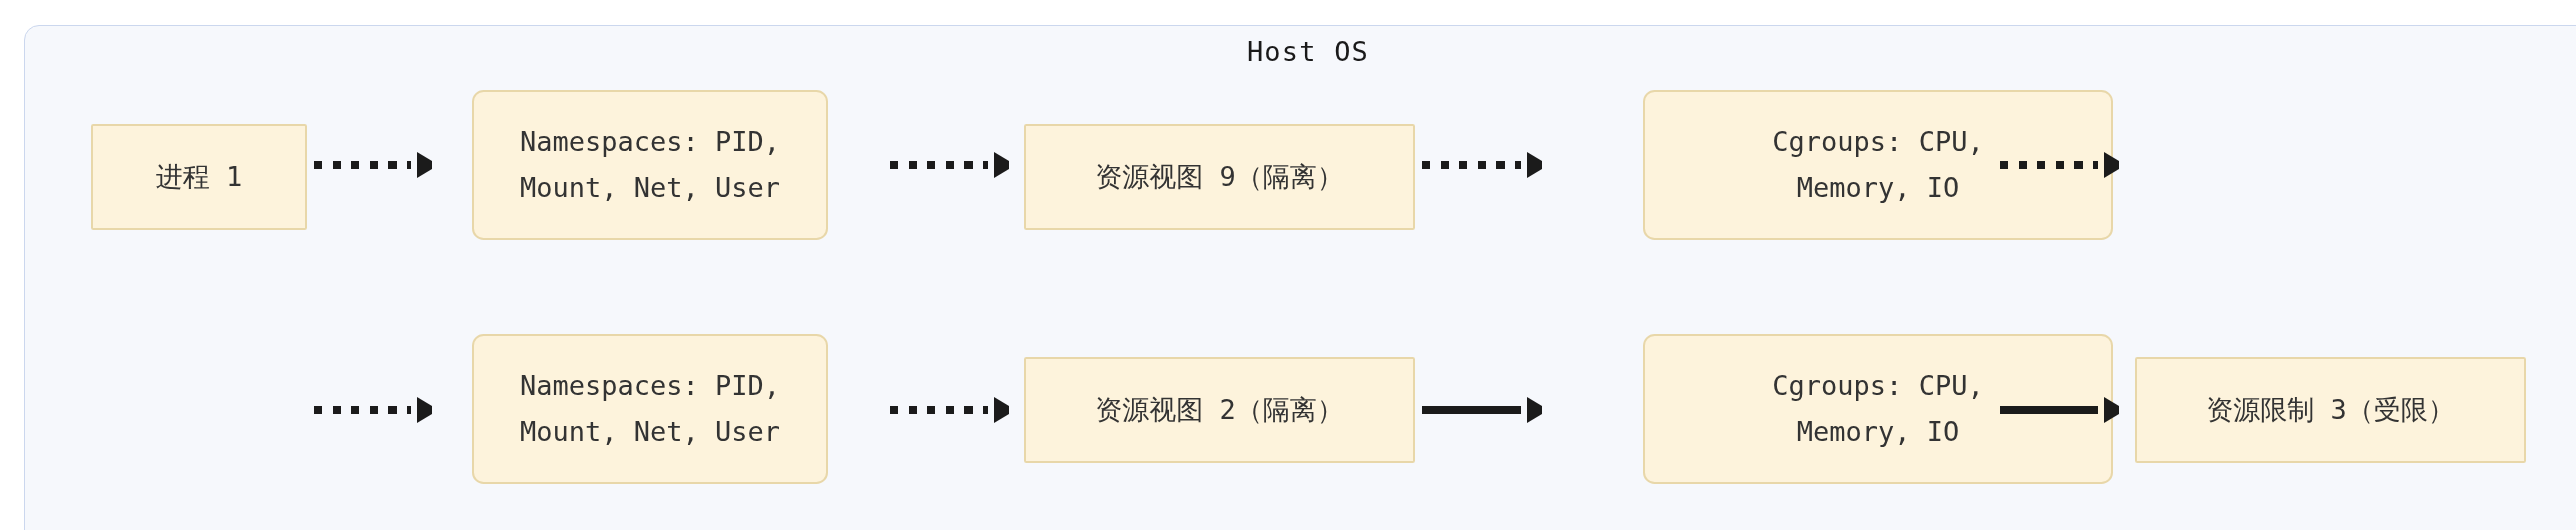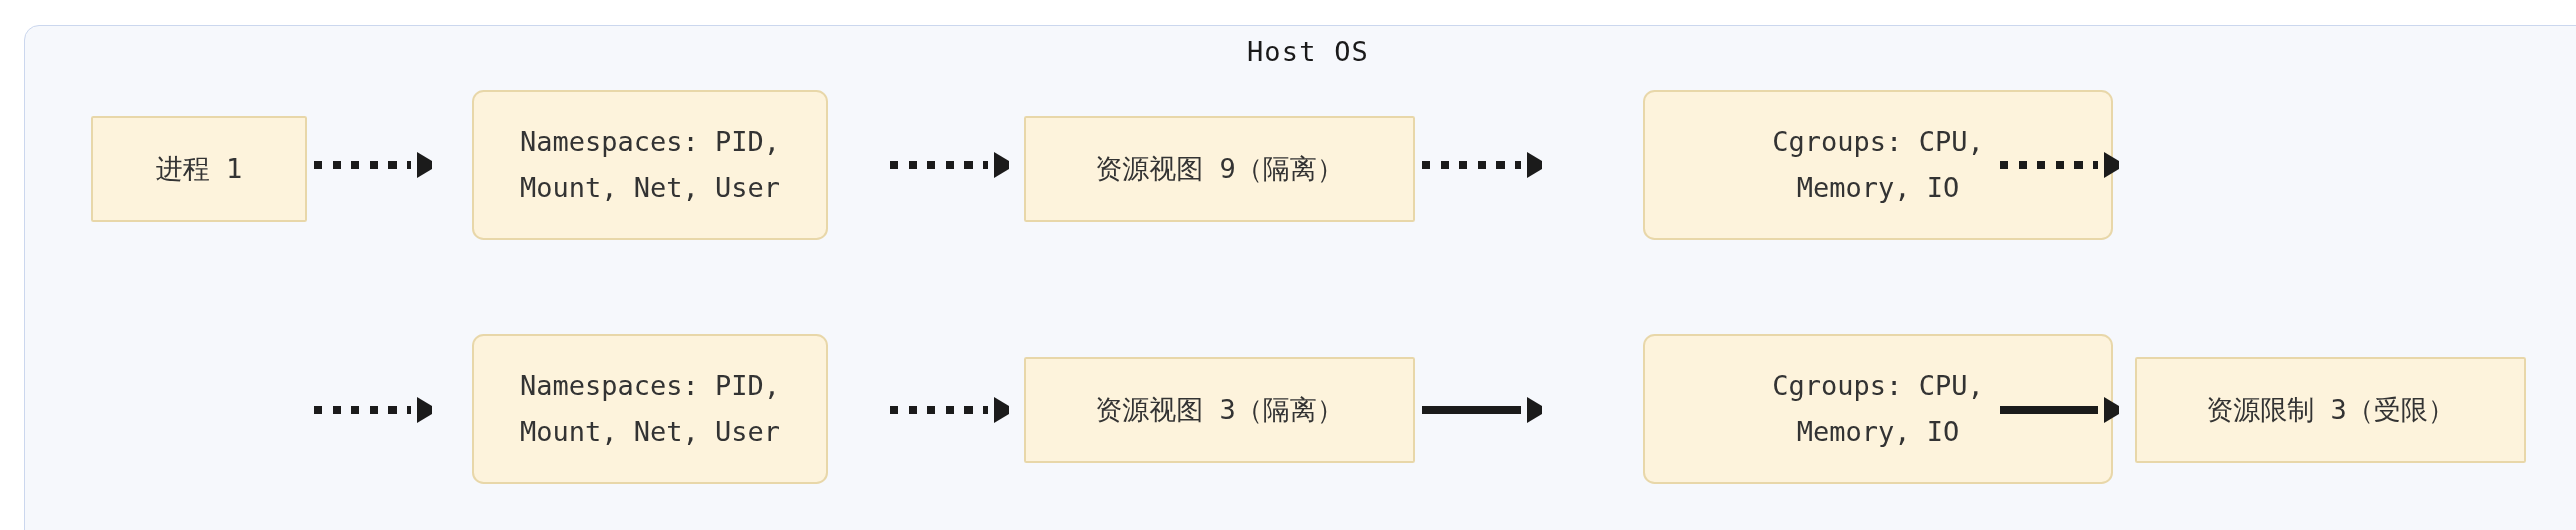--- a/index.html
+++ b/index.html
@@ -47,21 +47,21 @@
   .rd { border-radius: 11.6px; }
 
   
   .c1 { left: 71px;  width: 216px; }
   .c2 { left: 452px;  width: 356px; }
   .c3 { left: 1004px; width: 391px; }
   .c4 { left: 1623px; width: 470px; }
   .c5 { left: 2115px; width: 391px; }
 
   
-  .r1s { top: 96px; height: 106px; }
+  .r1s { top: 104px; height: 106px; }
   .r1t { top: 70px; height: 150px; }
   .r2s { top: 337px; height: 106px; }
   .r2t { top: 314px; height: 150px; }
 
   
   .arrow {
     position: absolute;
     height: 20px;
     display: flex;
     align-items: center;
@@ -124,21 +124,21 @@
   <div class="arrow dashed a1 ar2">
     <div class="line"></div>
     <div class="head"></div>
   </div>
   <div class="node rd c2 r2t">Namespaces: PID,
 Mount, Net, User</div>
   <div class="arrow dashed a2 ar2">
     <div class="line"></div>
     <div class="head"></div>
   </div>
-  <div class="node sq c3 r2s">资源视图 3（隔离）</div>
+  <div class="node sq c3 r2s">资源视图 2（隔离）</div>
   <div class="arrow solid a3 ar2">
     <div class="line"></div>
     <div class="head"></div>
   </div>
   <div class="node rd c4 r2t">Cgroups: CPU,
 Memory, IO</div>
   <div class="arrow solid a4 ar2">
     <div class="line"></div>
     <div class="head"></div>
   </div>

